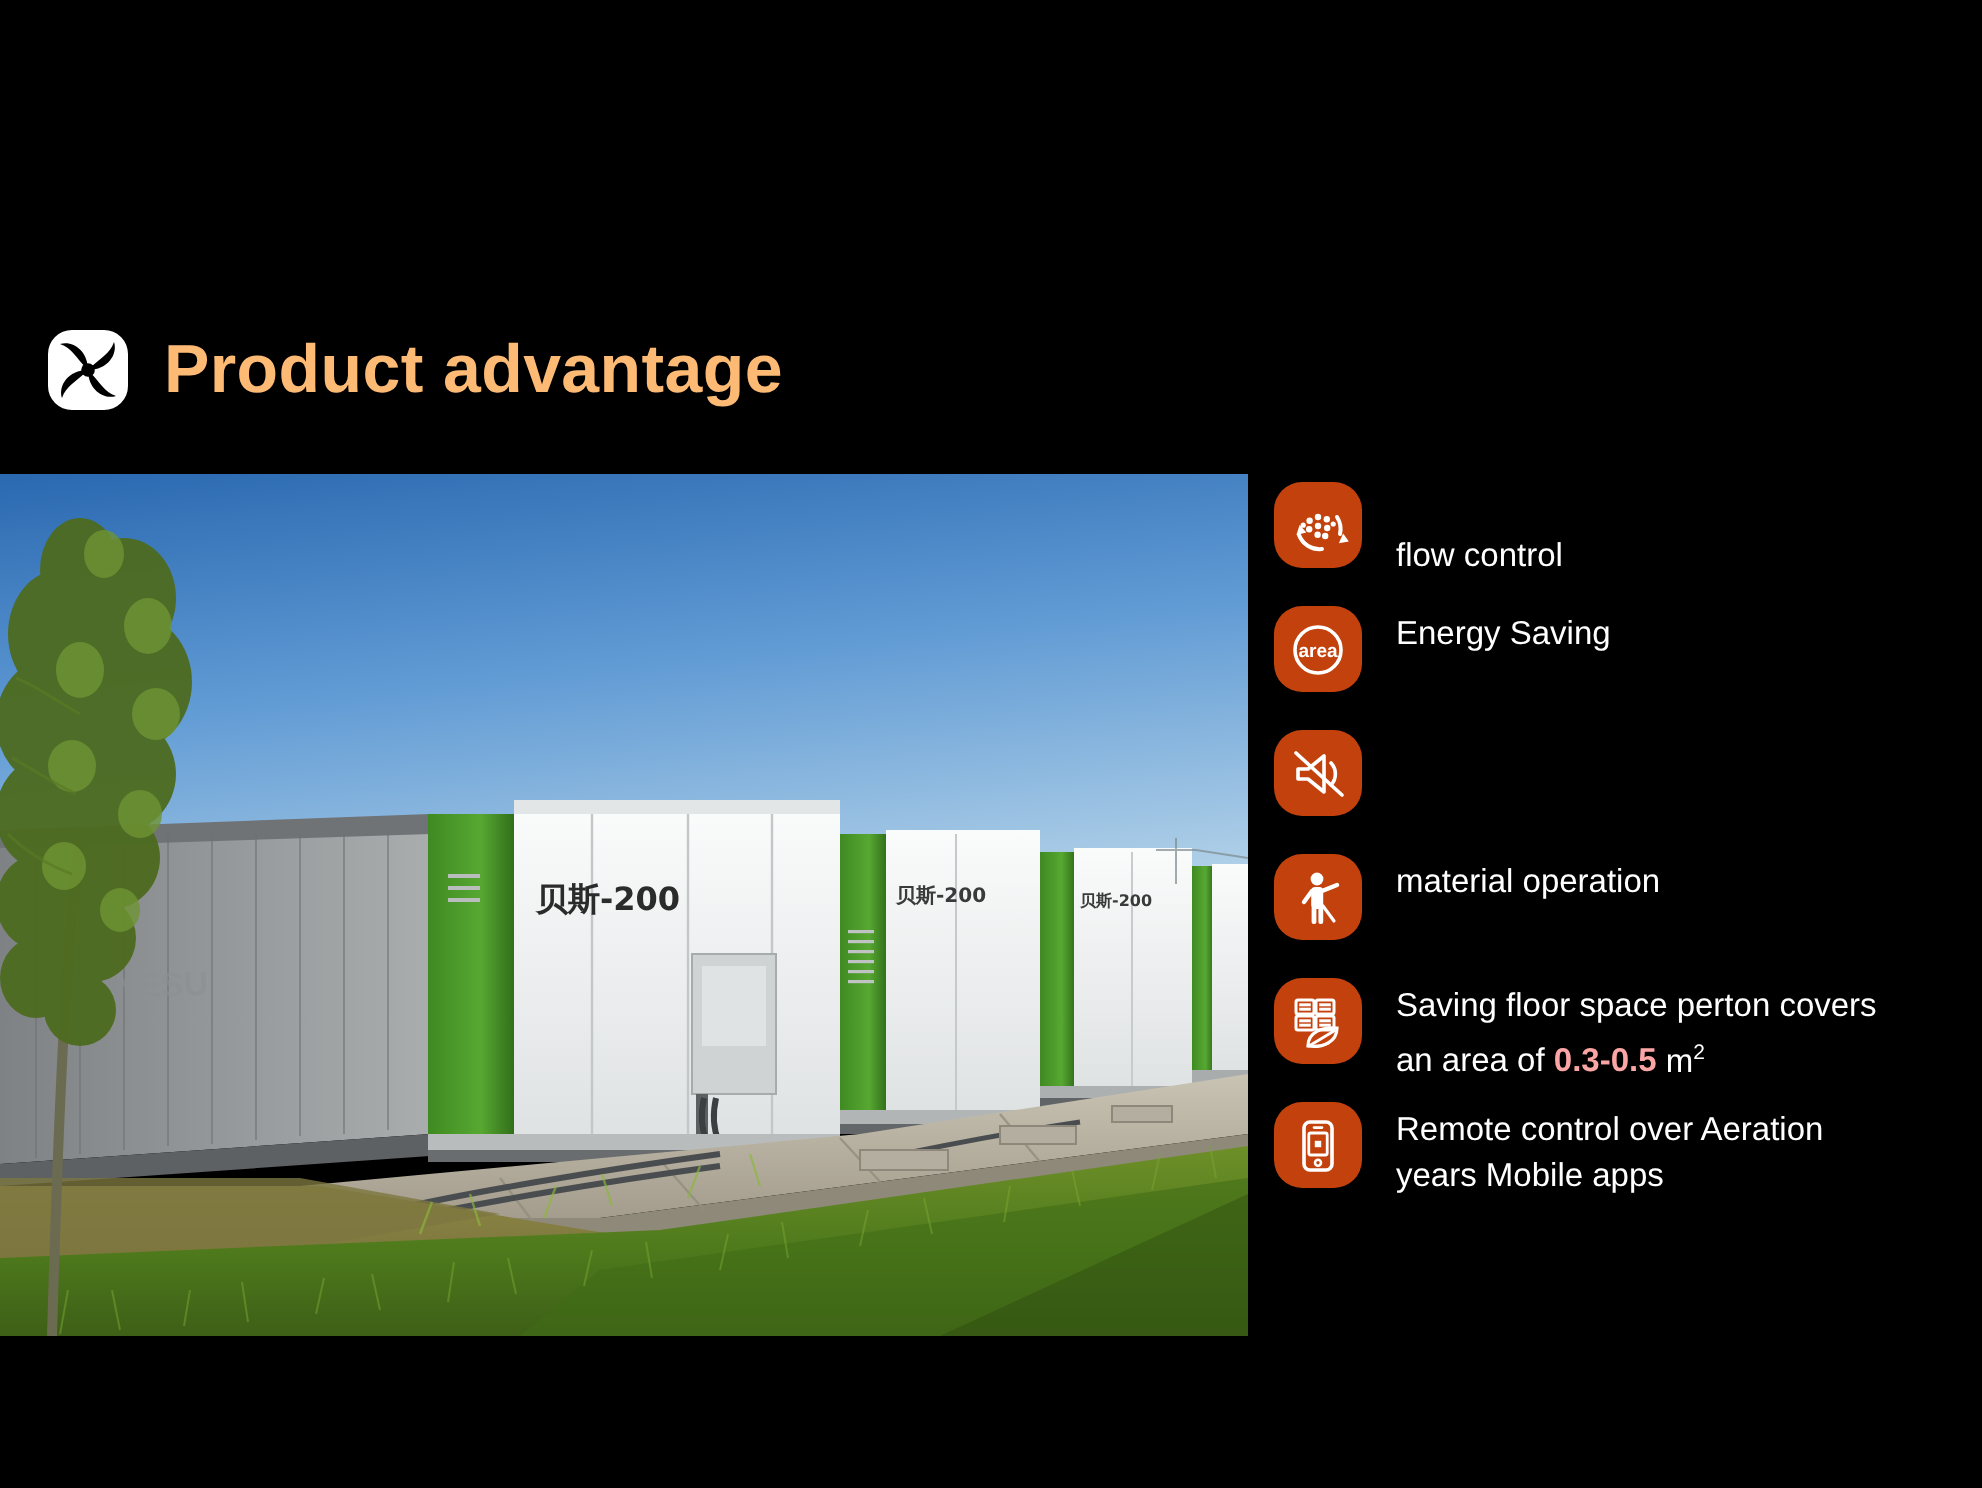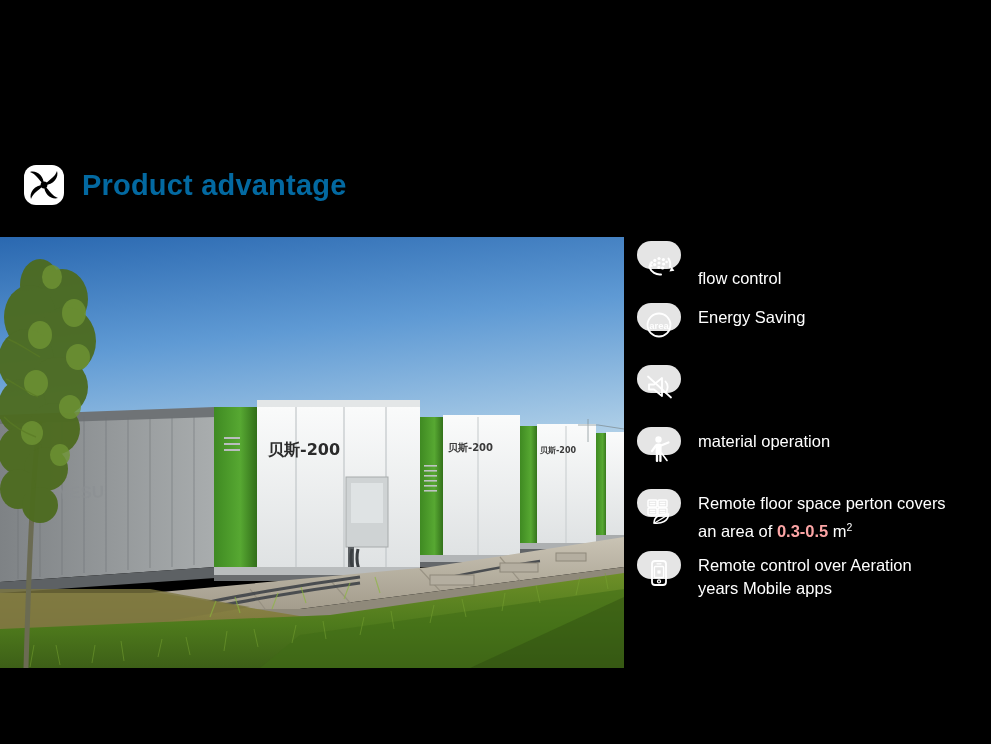--- a/index.html
+++ b/index.html
@@ -23,22 +23,22 @@
     display: flex;
     align-items: center;
     gap: 16px;
   }
   .brand-logo {
     width: 44px;
     height: 44px;
     flex: 0 0 44px;
   }
   .page-title {
-    color: #0369a1;
-    font-size: 29px;
+    color: #fdba74;
+    font-size: 34px;
     font-weight: bold;
     letter-spacing: 0.2px;
     line-height: 1;
     white-space: nowrap;
   }
 
   
   .photo {
     position: absolute;
     left: 0px;
@@ -56,24 +56,24 @@
     top: 241px;
     width: 340px;
   }
   .feature-item {
     display: flex;
     align-items: flex-start;
     height: 62px;
   }
   .feature-icon {
     width: 44px;
-    height: 28px;
+    height: 43px;
     flex: 0 0 44px;
     border-radius: 14px;
-    background: #e5e5e5;
+    background: #c2410c;
     position: relative;
   }
   .feature-icon svg {
     position: absolute;
     left: 0; top: 0;
   }
   .feature-text {
     margin-left: 17px;
     color: #ffffff;
     font-size: 16.5px;
@@ -442,21 +442,21 @@
           <line x1="12.6" y1="21.4" x2="18.4" y2="21.4"></line>
           <line x1="12.6" y1="23.6" x2="18.4" y2="23.6"></line>
           <line x1="22.6" y1="21.4" x2="28.4" y2="21.4"></line>
           <line x1="22.6" y1="23.6" x2="28.4" y2="23.6"></line>
         </g>
         <path d="M17 34 C17 27, 24 24.5, 31.5 25 C31.5 32, 24.5 35, 17 34 Z" fill="none" stroke="#ffffff" stroke-width="1.6"></path>
         <line x1="17.5" y1="34" x2="30" y2="26.5" stroke="#ffffff" stroke-width="1.4" stroke-linecap="round"></line>
       </svg>
     </span>
     <span class="feature-text justify">
-      <span class="line1">Remote  floor  space  perton  covers</span>
+      <span class="line1">Saving  floor  space  perton  covers</span>
       <span><span>an area of </span><span class="accent">0.3-0.5</span><span class="nowrap"><span> m</span><span class="sup">2</span></span></span>
     </span>
   </div>
 
   <div class="feature-item">
     <span class="feature-icon">
       <svg width="44" height="44" viewBox="0 0 44 44" xmlns="http://www.w3.org/2000/svg">
         <rect x="15" y="10" width="14" height="24" rx="3" fill="none" stroke="#ffffff" stroke-width="1.8"></rect>
         <rect x="17.4" y="15.5" width="9.2" height="11" rx="1" fill="none" stroke="#ffffff" stroke-width="1.4"></rect>
         <rect x="20.4" y="19.4" width="3.2" height="3.2" fill="#ffffff"></rect>

